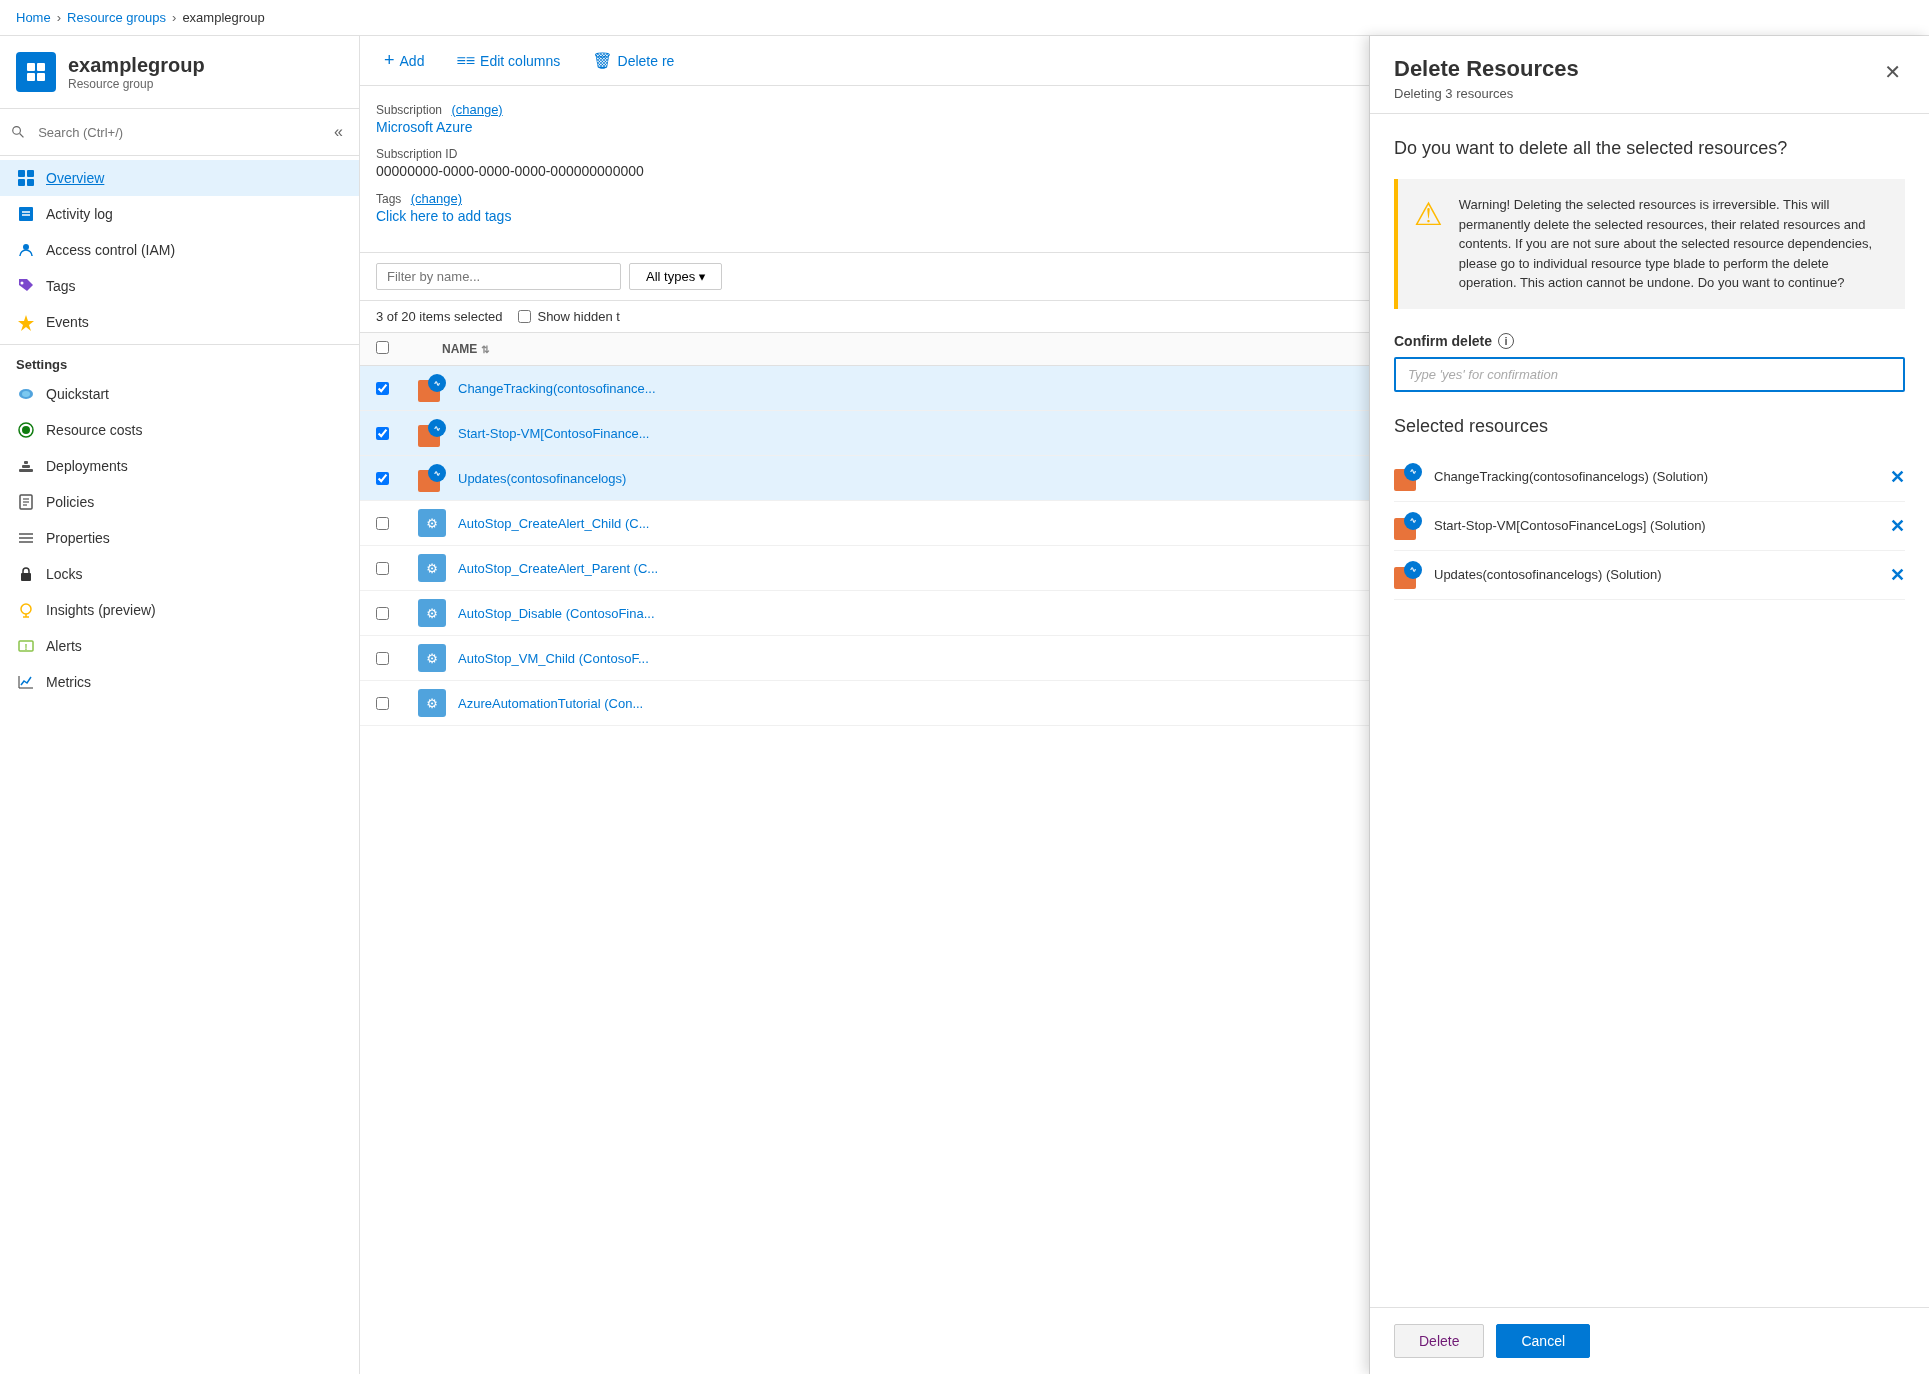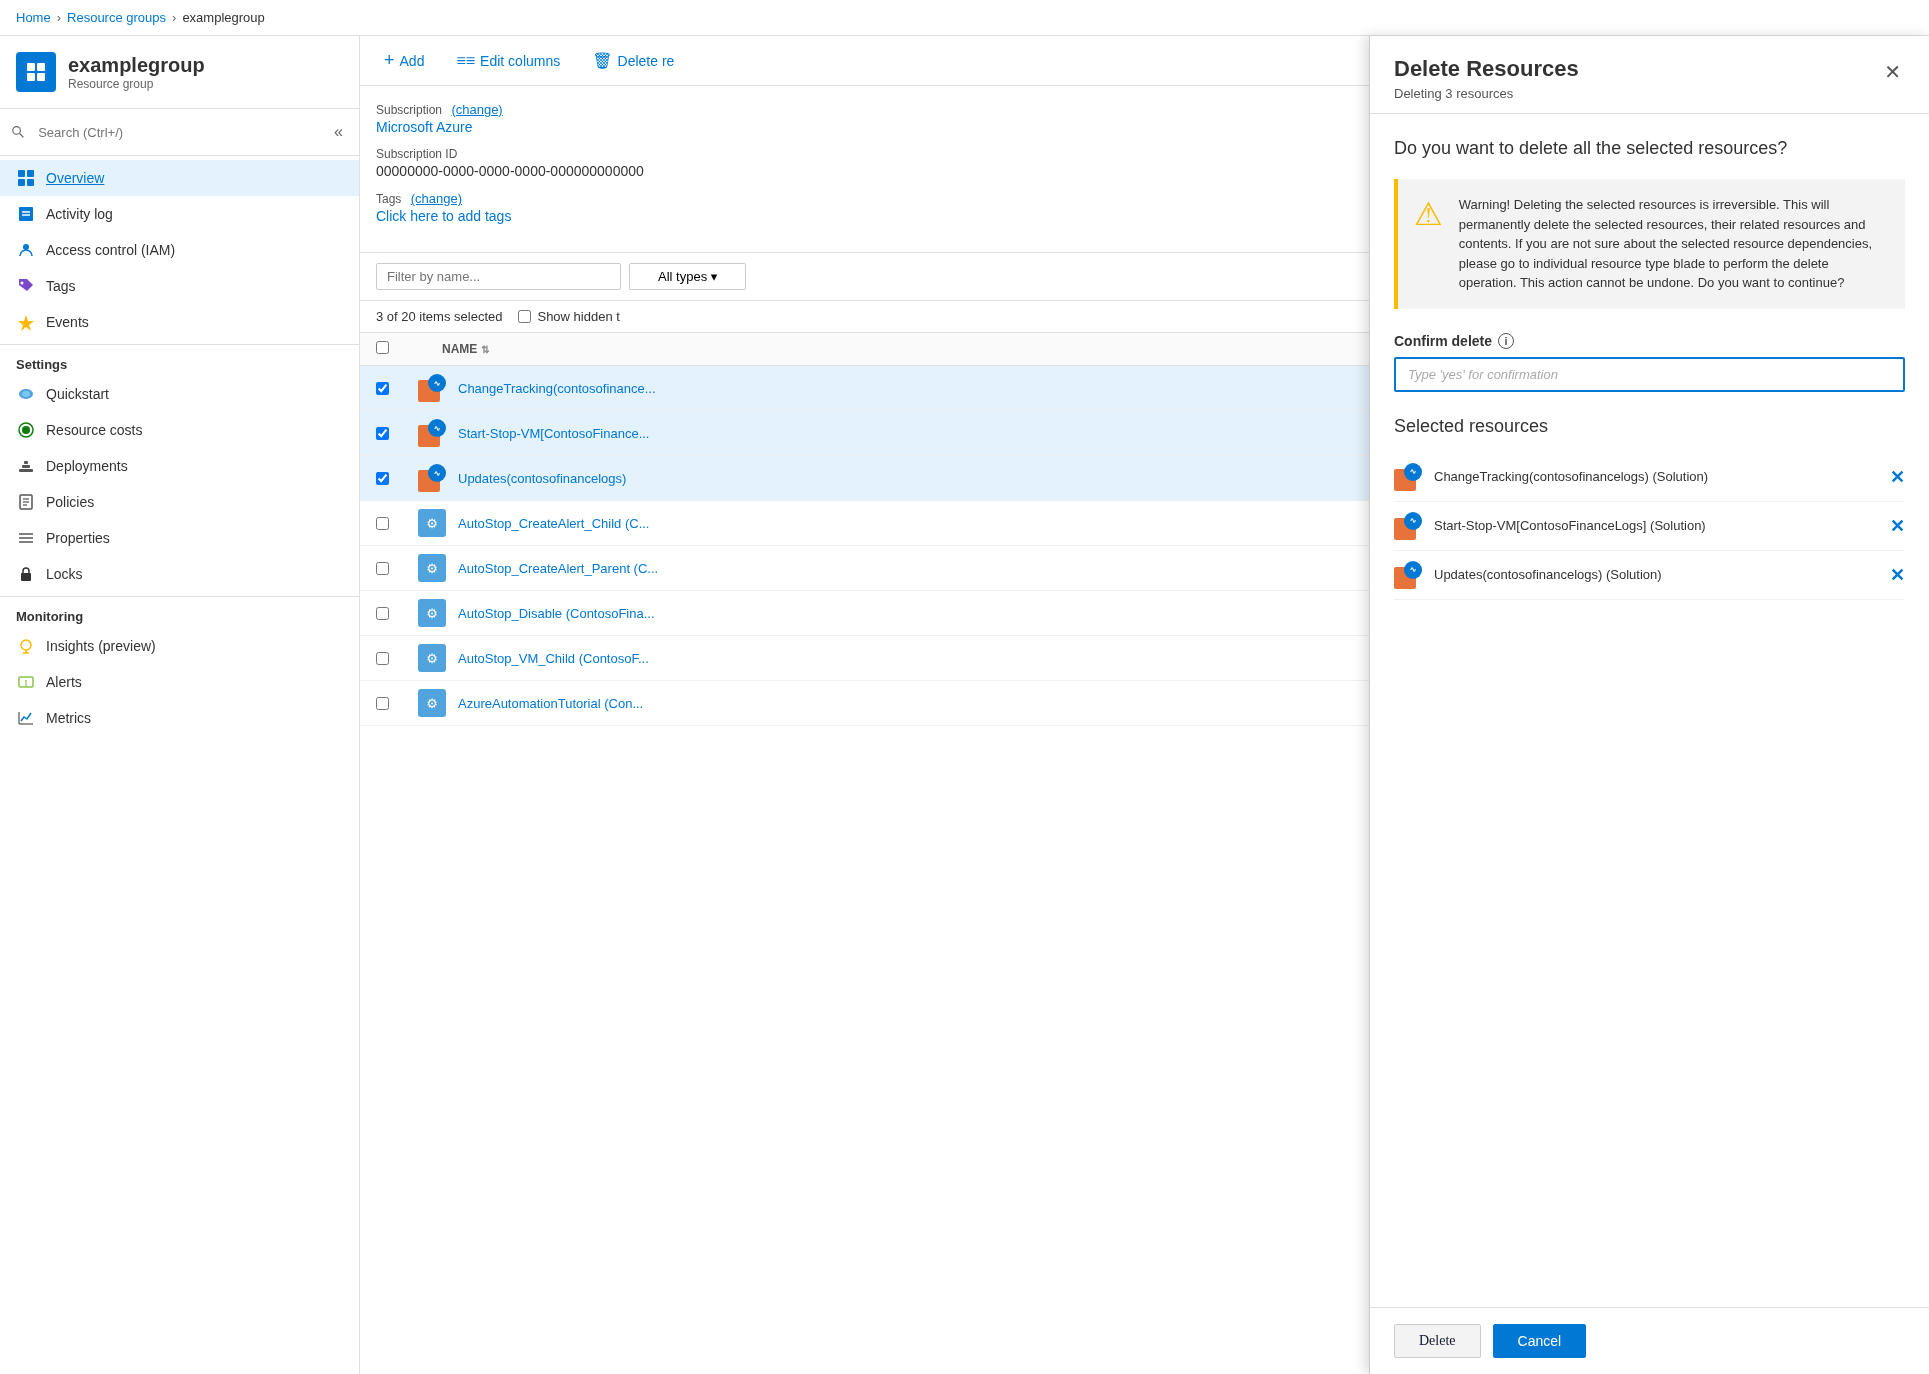--- a/index.html
+++ b/index.html
@@ -40,21 +40,21 @@
     
     .info-section { padding: 16px; border-bottom: 1px solid #e0e0e0; }
     .info-row { margin-bottom: 12px; }
     .info-label { font-size: 12px; color: #555; margin-bottom: 2px; }
     .info-value { font-size: 14px; color: #333; }
     .info-value a { color: #0078d4; text-decoration: none; }
 
     
     .filter-bar { display: flex; align-items: center; gap: 8px; padding: 10px 16px; border-bottom: 1px solid #e0e0e0; }
     .filter-bar input { border: 1px solid #ccc; border-radius: 2px; padding: 5px 10px; font-size: 13px; width: 245px; }
-    .filter-bar .dropdown-btn { border: 1px solid #ccc; border-radius: 2px; padding: 5px 28px; font-size: 13px; background: #fff; cursor: pointer; }
+    .filter-bar .dropdown-btn { border: 1px solid #ccc; border-radius: 2px; padding: 5px 16px; font-size: 13px; background: #fff; cursor: pointer; }
 
     
     .selection-info { display: flex; align-items: center; gap: 16px; padding: 8px 16px; font-size: 13px; color: #333; border-bottom: 1px solid #e0e0e0; }
     .show-hidden { display: flex; align-items: center; gap: 6px; }
 
     
     .resource-table { flex: 1; overflow-y: auto; }
     .table-header { display: flex; align-items: center; padding: 8px 16px; background: #fafafa; border-bottom: 1px solid #e0e0e0; font-size: 12px; font-weight: 600; color: #555; }
     .col-check { width: 30px; }
     .col-icon { width: 36px; }
@@ -80,21 +80,21 @@
     .warning-text { font-size: 13px; color: #333; line-height: 1.5; }
     .confirm-label { font-size: 14px; font-weight: 600; color: #333; margin-bottom: 8px; display: flex; align-items: center; gap: 6px; }
     .confirm-input { width: 100%; border: 2px solid #0078d4; border-radius: 2px; padding: 8px 12px; font-size: 13px; color: #aaa; outline: none; margin-bottom: 24px; }
     .confirm-input::placeholder { color: #aaa; font-style: italic; }
     .selected-resources-title { font-size: 18px; font-weight: 400; color: #333; margin-bottom: 16px; }
     .selected-resource-item { display: flex; align-items: center; gap: 12px; padding: 10px 0; border-bottom: 1px solid #f0f0f0; }
     .sr-icon { width: 28px; height: 28px; flex-shrink: 0; }
     .sr-name { flex: 1; font-size: 13px; color: #333; }
     .sr-remove { background: none; border: none; cursor: pointer; color: #0078d4; font-size: 18px; font-weight: 700; }
     .panel-footer { display: flex; justify-content: flex-start; gap: 12px; padding: 16px 24px; border-top: 1px solid #e0e0e0; }
-    .btn-delete { background: #f3f3f3; border: 1px solid #ccc; color: #0f172a; padding: 8px 24px; font-size: 14px; cursor: not-allowed; border-radius: 2px; font-family: Liberation Serif, serif; }
+    .btn-delete { background: #f3f3f3; border: 1px solid #ccc; color: #701a75; padding: 8px 24px; font-size: 14px; cursor: not-allowed; border-radius: 2px; }
     .btn-cancel { background: #0078d4; border: 1px solid #0078d4; color: #fff; padding: 8px 24px; font-size: 14px; cursor: pointer; border-radius: 2px; }
 
     
     .sol-icon { position: relative; display: inline-flex; width: 28px; height: 28px; }
     .sol-icon .base { width: 22px; height: 22px; background: #e8733a; border-radius: 2px; position: absolute; bottom: 0; left: 0; }
     .sol-icon .overlay { width: 18px; height: 18px; background: #0078d4; border-radius: 50%; position: absolute; top: 0; right: 0; display: flex; align-items: center; justify-content: center; color: white; font-size: 10px; font-weight: 700; }
 
     .automation-icon { display: inline-flex; width: 28px; height: 28px; background: #50a3dd; border-radius: 3px; align-items: center; justify-content: center; color: white; font-size: 13px; }
   </style>
 </head>
@@ -236,21 +236,20 @@
       <div class="nav-item">
         <div class="nav-icon">
           <svg width="18" height="18" viewBox="0 0 18 18">
               <rect x="4" y="8" width="10" height="8" rx="1" fill="#333"></rect>
               <path d="M6 8V6a3 3 0 016 0v2" fill="none" stroke="#333" stroke-width="1.5"></path>
             </svg>
         </div>
         <span>Locks</span>
       </div>
 
-      <div class="nav-section">Monitoring</div>
 
       <div class="nav-item">
         <div class="nav-icon">
           <svg width="18" height="18" viewBox="0 0 18 18">
               <circle cx="9" cy="8" r="5" fill="none" stroke="#ffb900" stroke-width="1.5"></circle>
               <line x1="9" y1="13" x2="9" y2="16" stroke="#ffb900" stroke-width="1.5"></line>
               <line x1="6" y1="16" x2="12" y2="16" stroke="#ffb900" stroke-width="1.5"></line>
             </svg>
         </div>
         <span>Insights (preview)</span>

